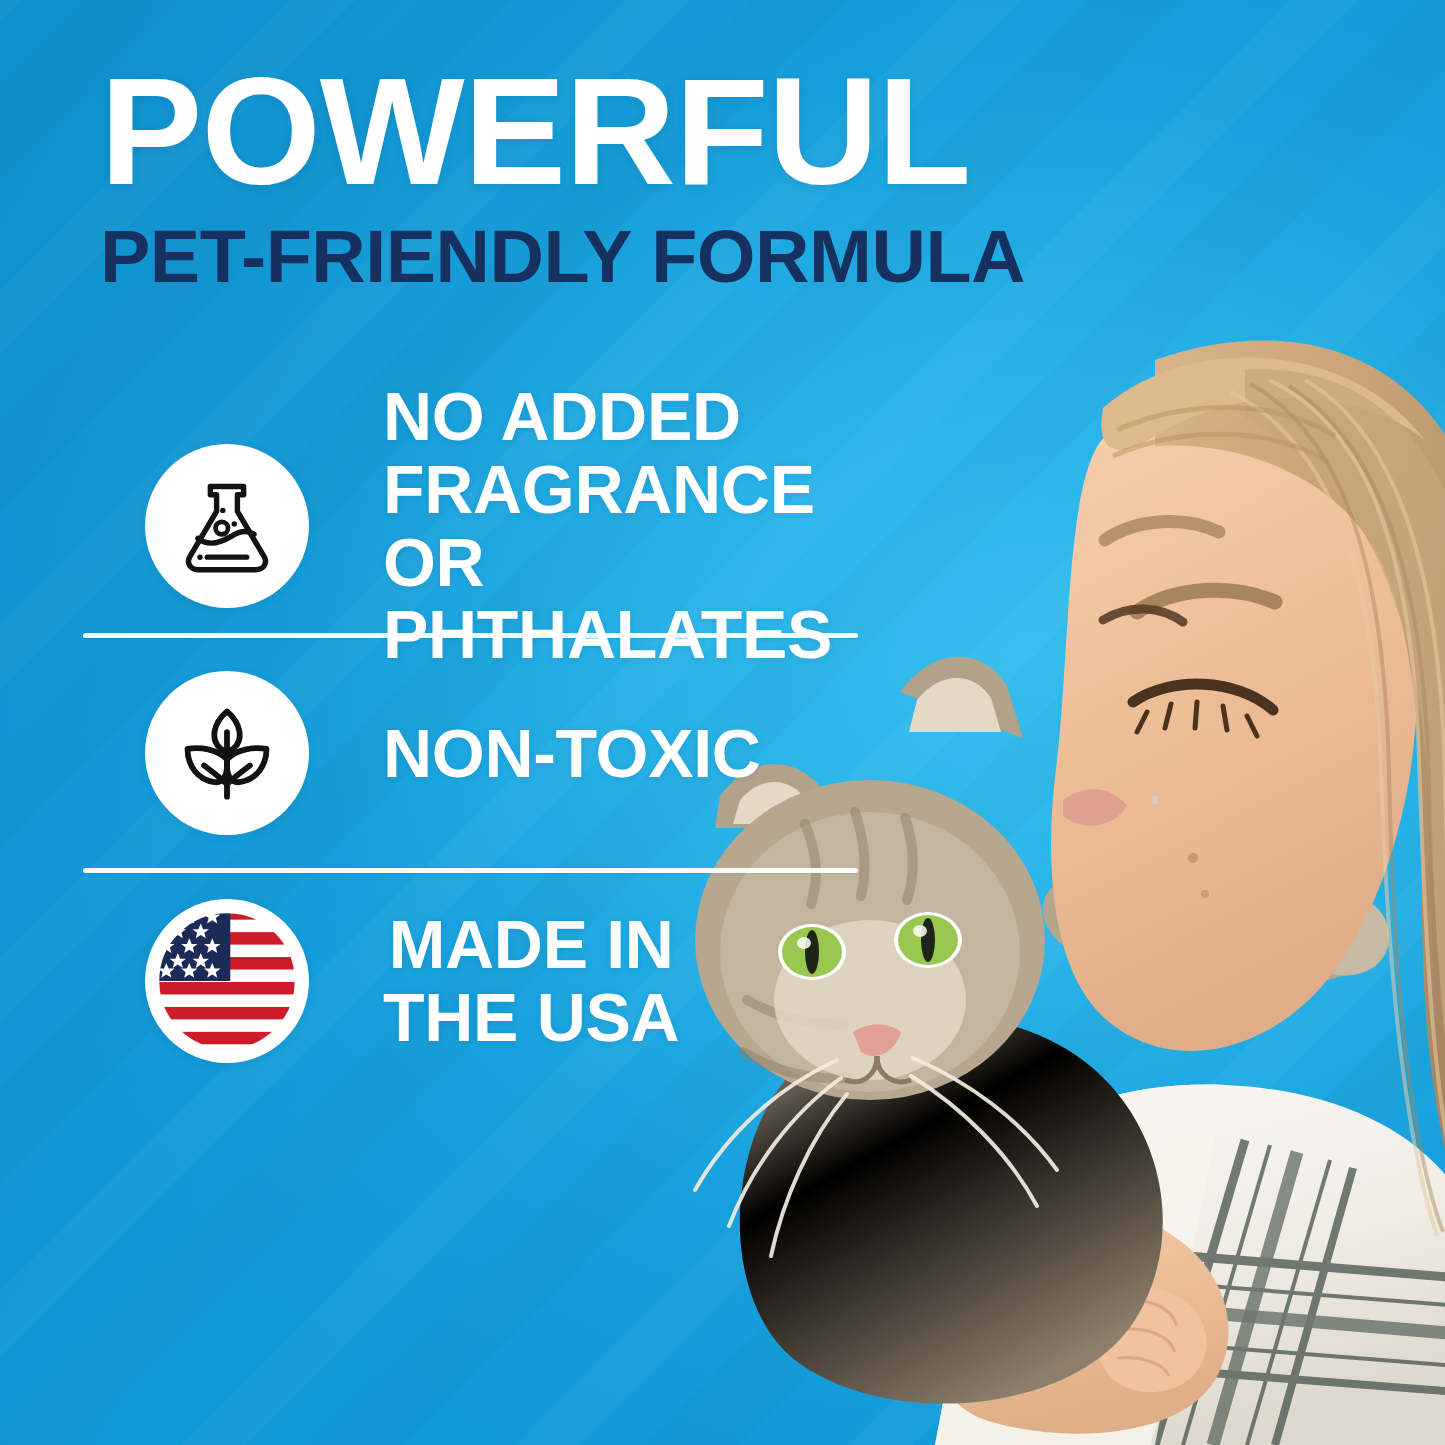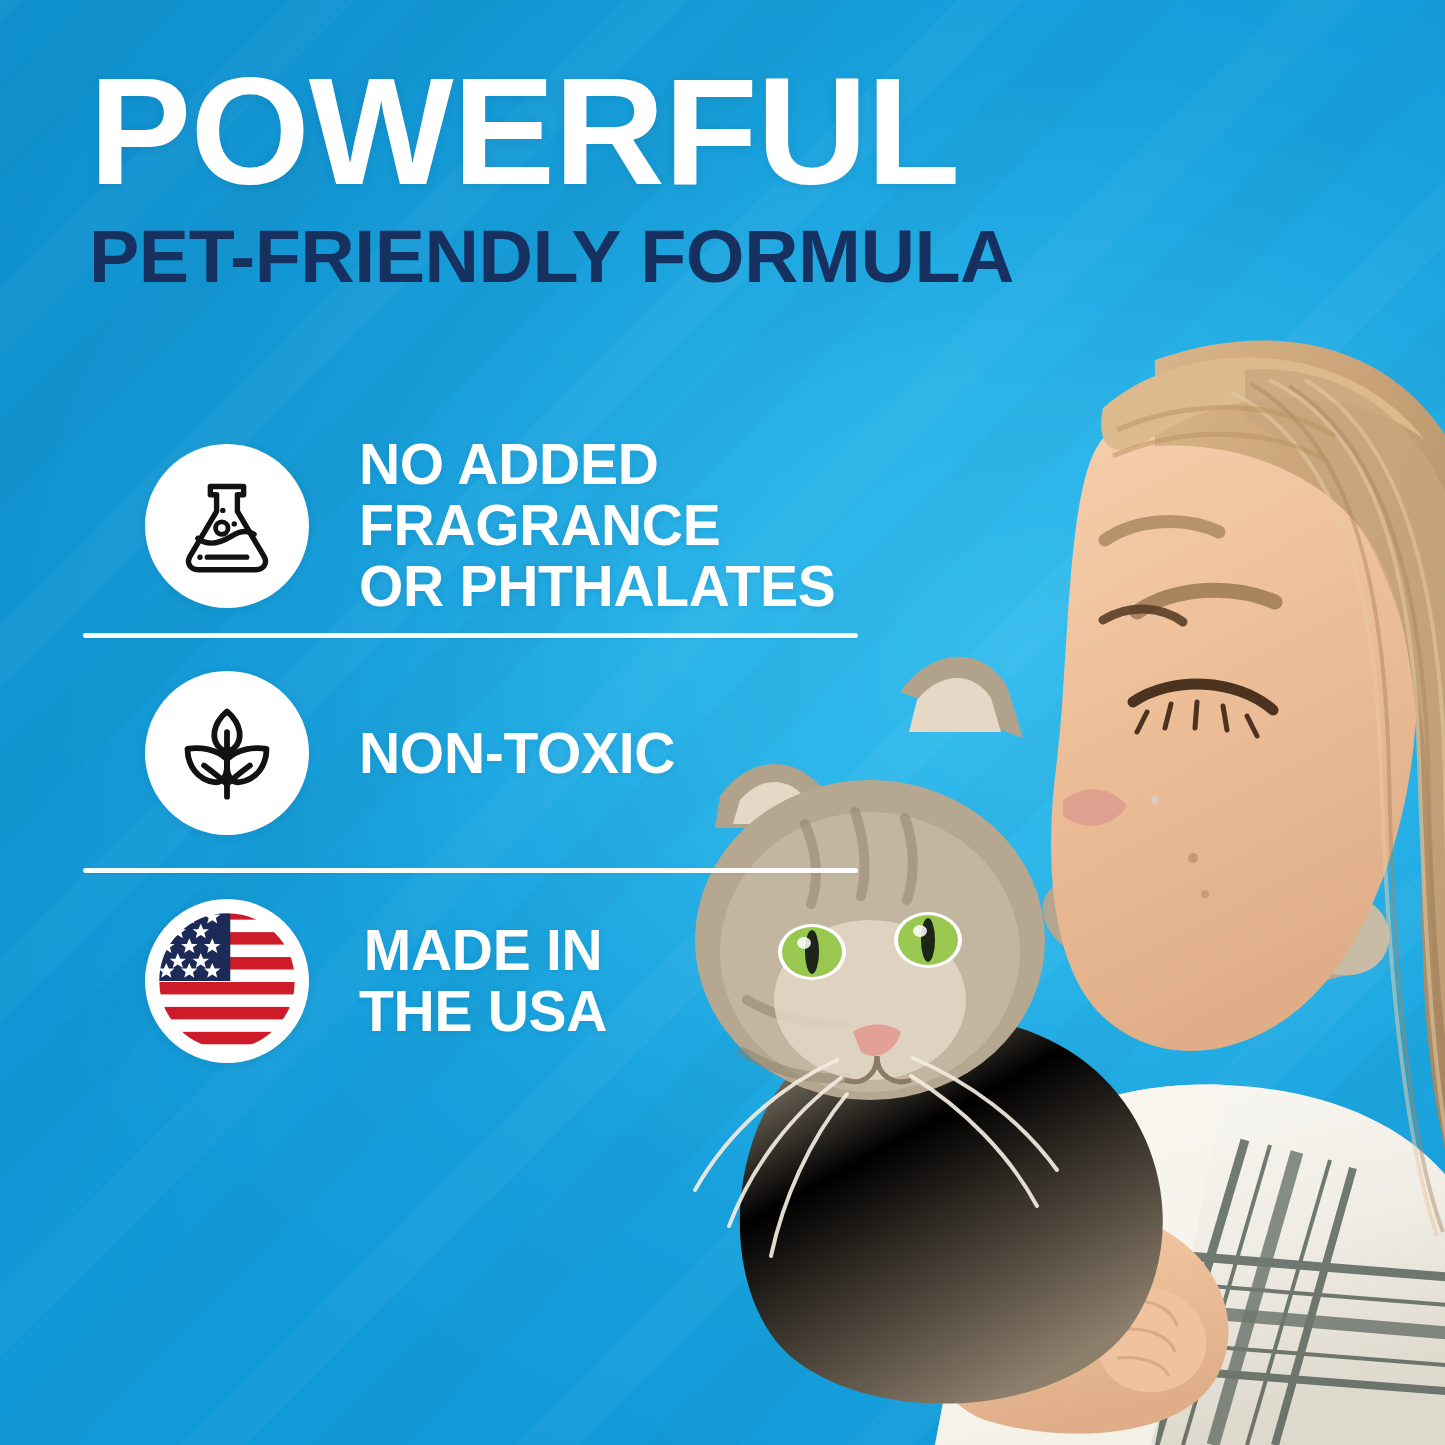--- a/index.html
+++ b/index.html
@@ -56,21 +56,21 @@
     overflow: hidden;
   }
   .photo {
     position: absolute;
     inset: 0;
   }
 
   
   .headline {
     position: absolute;
-    left: 89px;
+    left: 100px;
     top: 62px;
     width: 1170px;
   }
   .headline-main {
     color: #ffffff;
     font-size: 152px;
     line-height: 0.92;
     font-weight: 700;
     letter-spacing: -1px;
     margin: 0;
@@ -121,25 +121,25 @@
     background: #ffffff;
     display: flex;
     align-items: center;
     justify-content: center;
     margin-left: 62px;
     box-shadow: 0 2px 10px rgba(0,50,90,0.10);
     overflow: hidden;
   }
   .feature-text {
     color: #ffffff;
-    font-size: 57px;
+    font-size: 68px;
     font-weight: 700;
     line-height: 1.07;
     letter-spacing: -0.3px;
-    margin-left: 50px;
+    margin-left: 74px;
     white-space: pre-line;
     text-shadow: 0 1px 6px rgba(0,40,80,0.10);
   }
 </style>
 </head>
 <body>
 
 <div id="canvas">
 
   <div class="bg-base"></div>

